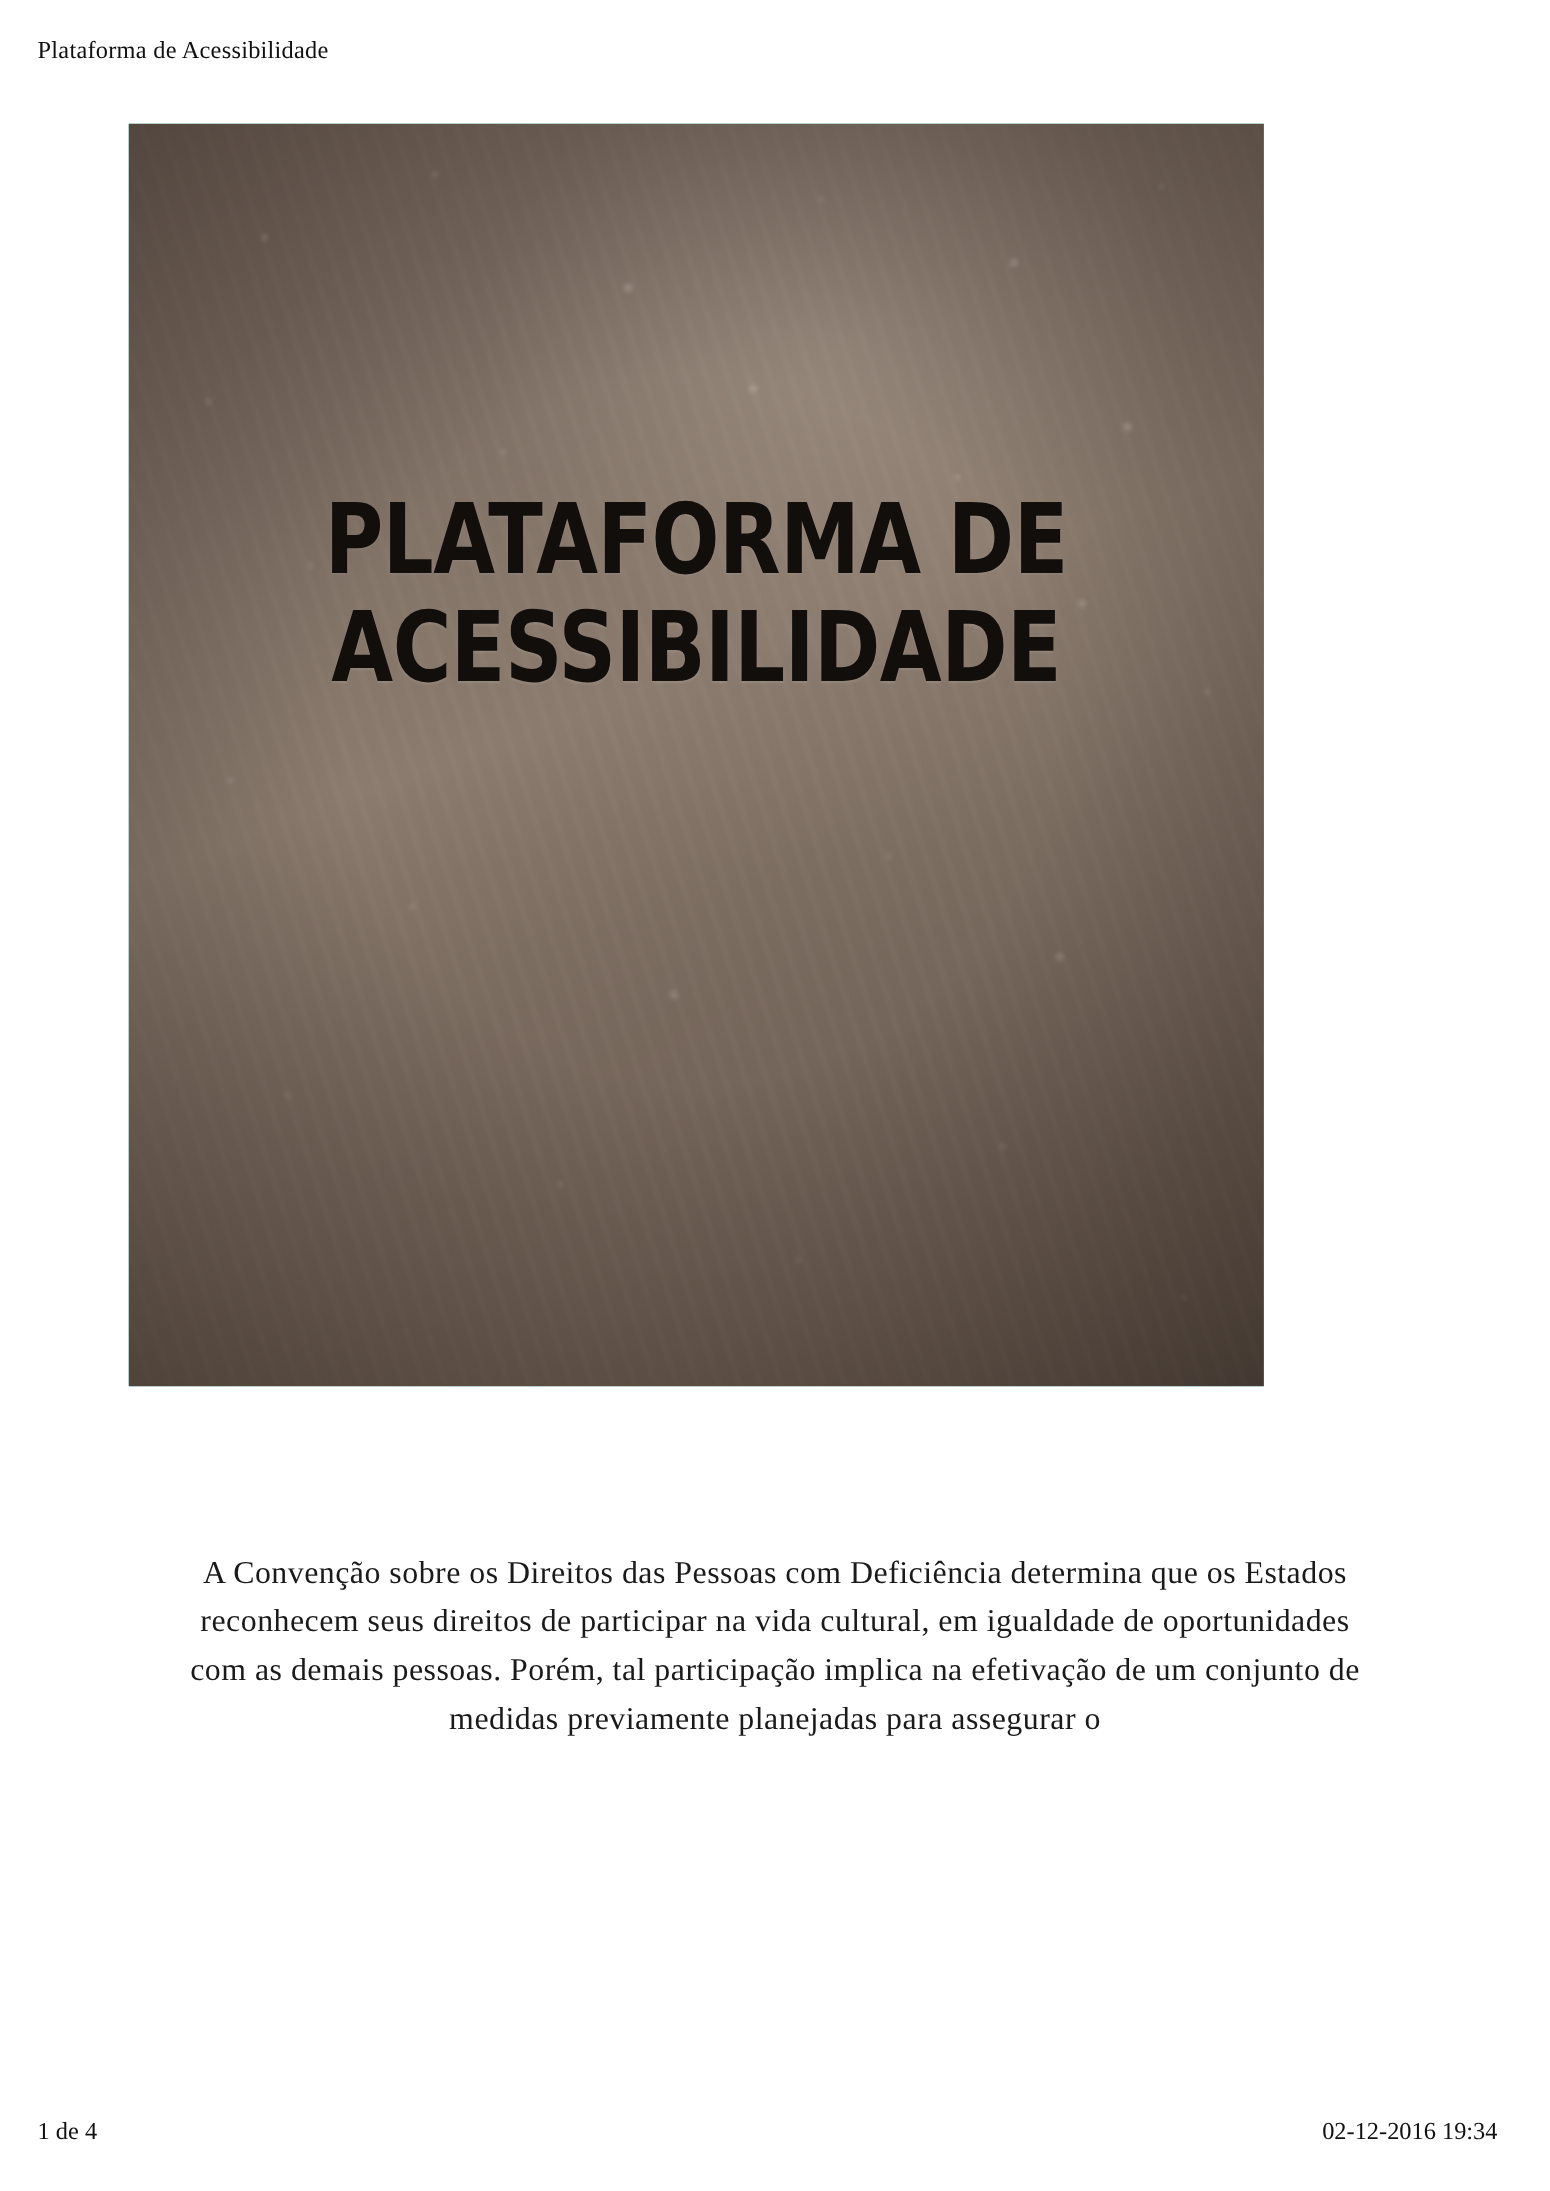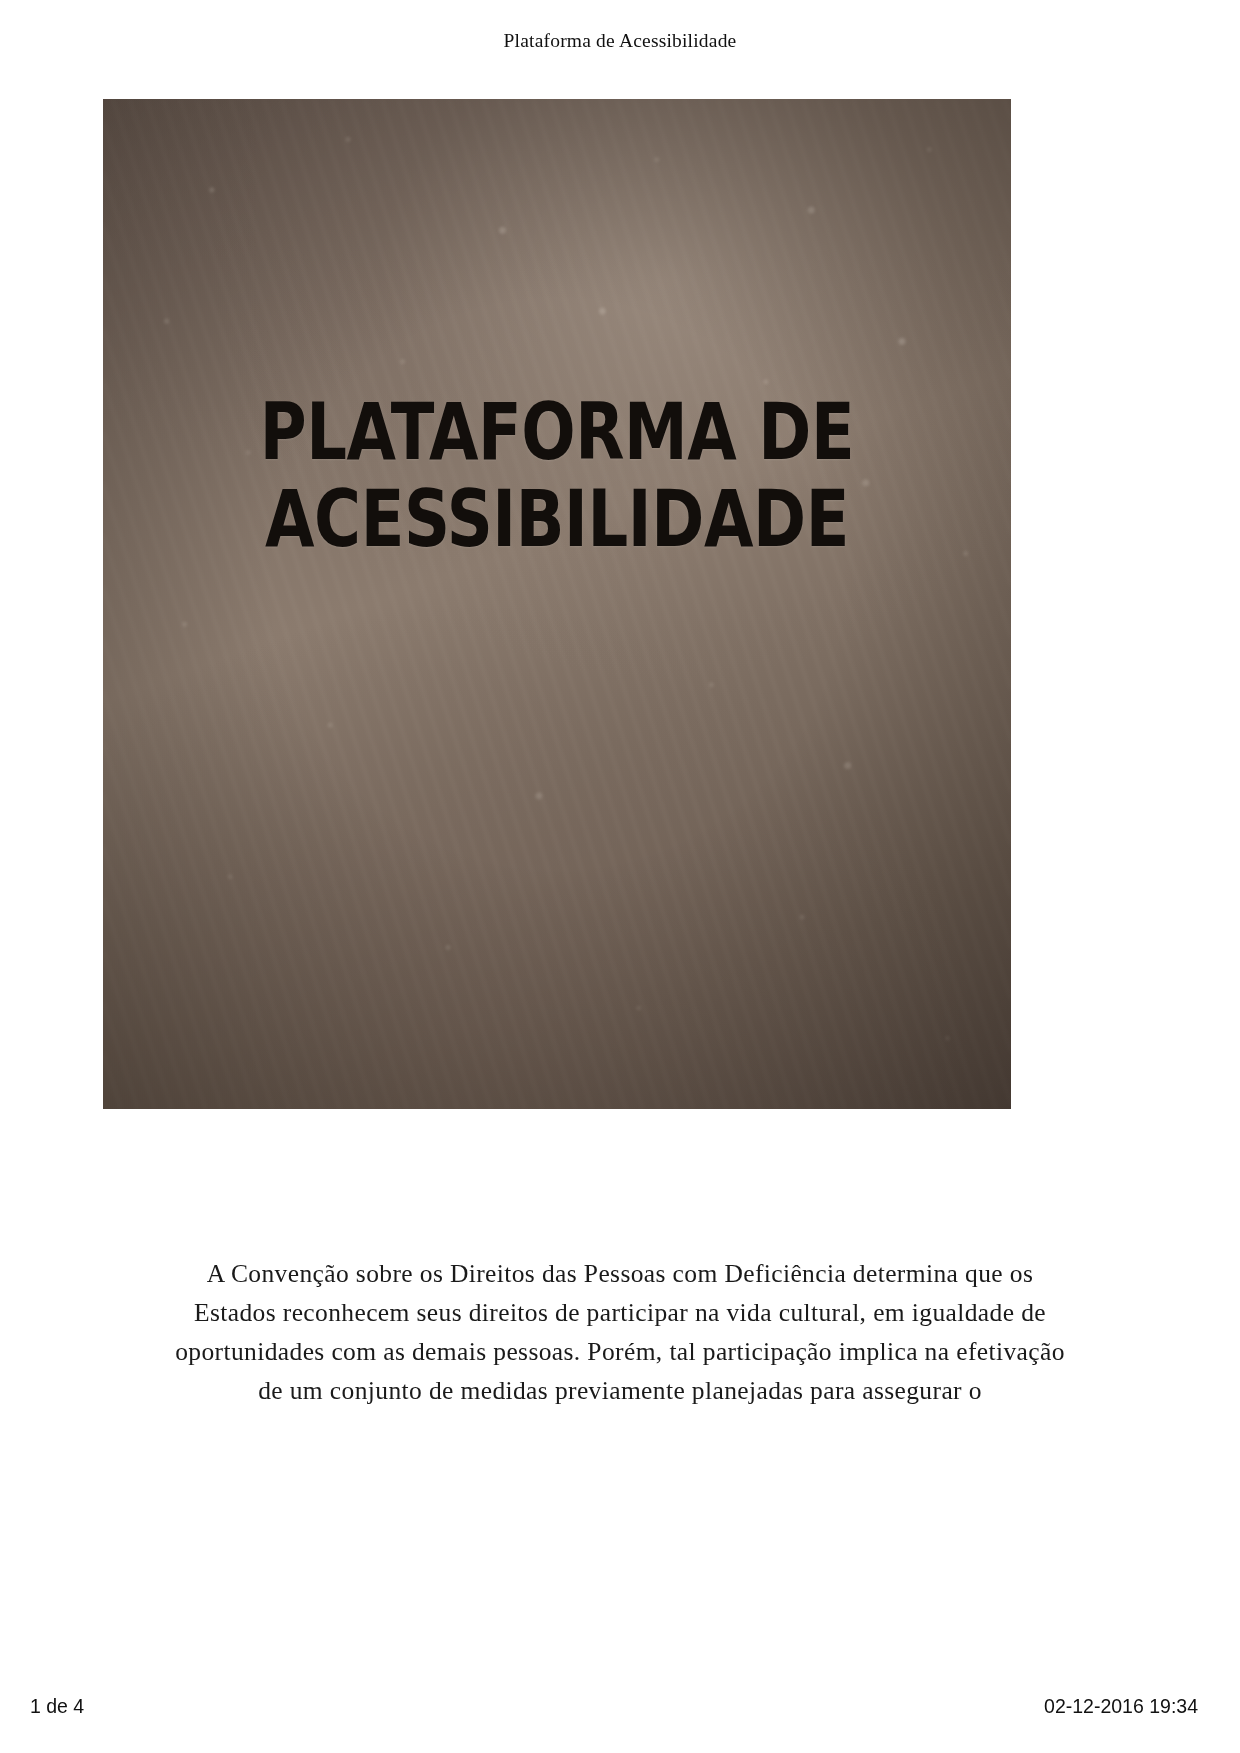--- a/index.html
+++ b/index.html
@@ -24,21 +24,21 @@
   }
 
   
   .print-header {
     position: absolute;
     top: 30px;
     left: 30px;
     right: 30px;
     height: 28px;
     display: flex;
-    justify-content: center;
+    justify-content: flex-start;
     align-items: baseline;
     font-size: 19.5px;
     font-family: "Liberation Serif", serif;
     color: #111;
     letter-spacing: 0.01em;
   }
   .print-header .title { white-space: nowrap; }
   .print-header .url {
     white-space: nowrap;
     margin-right: 12px;
@@ -48,21 +48,21 @@
   .print-footer {
     position: absolute;
     bottom: 32px;
     left: 30px;
     right: 30px;
     height: 26px;
     display: flex;
     justify-content: space-between;
     align-items: baseline;
     font-size: 19.5px;
-    font-family: Liberation Sans, sans-serif;
+    font-family: Liberation Serif, serif;
     color: #111;
   }
   .print-footer .timestamp { margin-right: 12px; text-align: center; }
 
   
   .hero {
     position: absolute;
     left: 103px;
     top: 99px;
     width: 908px;
@@ -154,21 +154,21 @@
     left: 148px;
     top: 1238px;
     width: 944px;
     text-align: center;
     font-family: "Liberation Serif", serif;
     font-size: 25.5px;
     line-height: 39px;
     color: #1a1a1a;
     letter-spacing: 0.015em;
   }
-  .body-text p { margin: 16px; }
+  .body-text p { margin: 0; }
 </style>
 </head>
 <body>
 
 <div class="page">
 
   <div class="print-header">
     <span class="title">Plataforma de Acessibilidade</span>
   </div>
 

